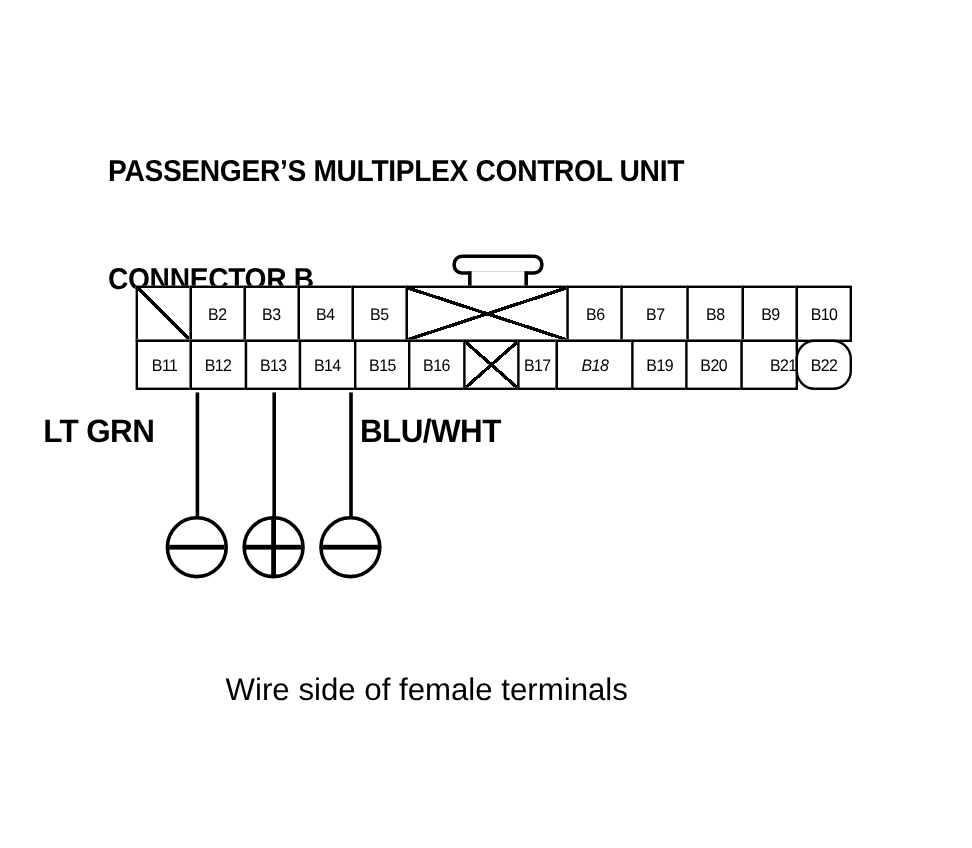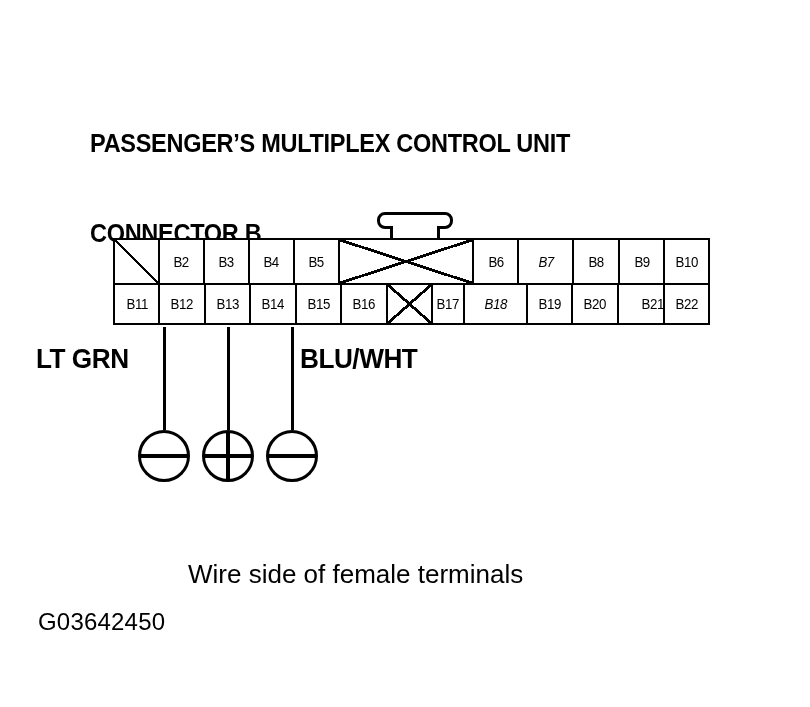--- a/index.html
+++ b/index.html
@@ -245,21 +245,21 @@
         <div class="cell" style="width: 47.9231px;">
           <span class="cell-label">B4</span>
         </div>
         <div class="cell" style="width: 47.9231px;">
           <span class="cell-label">B5</span>
         </div>
         <div class="cell cross-cell" style="width: 139.769px;"></div>
         <div class="cell" style="width: 47.9231px;">
           <span class="cell-label">B6</span>
         </div>
-        <div class="cell" style="width: 58px; font-style: italic;">
+        <div class="cell" style="width: 58px;">
           <span class="cell-label">B7</span>
         </div>
         <div class="cell" style="width: 49px;">
           <span class="cell-label">B8</span>
         </div>
         <div class="cell" style="width: 47.9231px;">
           <span class="cell-label">B9</span>
         </div>
         <div class="cell" style="width: 47.9231px;">
           <span class="cell-label">B10</span>
@@ -293,21 +293,21 @@
         </div>
         <div class="cell" style="width: 47.9231px;">
           <span class="cell-label">B19</span>
         </div>
         <div class="cell" style="width: 47.9231px;">
           <span class="cell-label">B20</span>
         </div>
         <div class="cell" style="width: 47.9231px; padding-left: 24px;">
           <span class="cell-label">B21</span>
         </div>
-        <div class="cell" style="width: 47.9231px;">
+        <div class="cell" style="width: 47.9231px; border-radius: 16px;">
           <span class="cell-label">B22</span>
         </div>
       </div>
   </div>
 
   <div id="wire-layer">
       <div class="wire" style="left: 163px; top: 327px; height: 103px;"></div>
       <div class="wire" style="left: 227px; top: 327px; height: 103px;"></div>
       <div class="wire" style="left: 291px; top: 327px; height: 103px;"></div>
     </div>
@@ -322,15 +322,14 @@
       <div class="terminal" style="left: 202px; top: 430px;">
         <div class="bar-h"></div>
         <div class="bar-v"></div>
       </div>
       <div class="terminal" style="left: 266px; top: 430px;">
         <div class="bar-h"></div>
       </div>
     </div>
 
   <div class="caption">Wire side of female terminals</div>
-  <div class="figure-id">G03642450</div>
 
 </div>
 
 </body></html>

